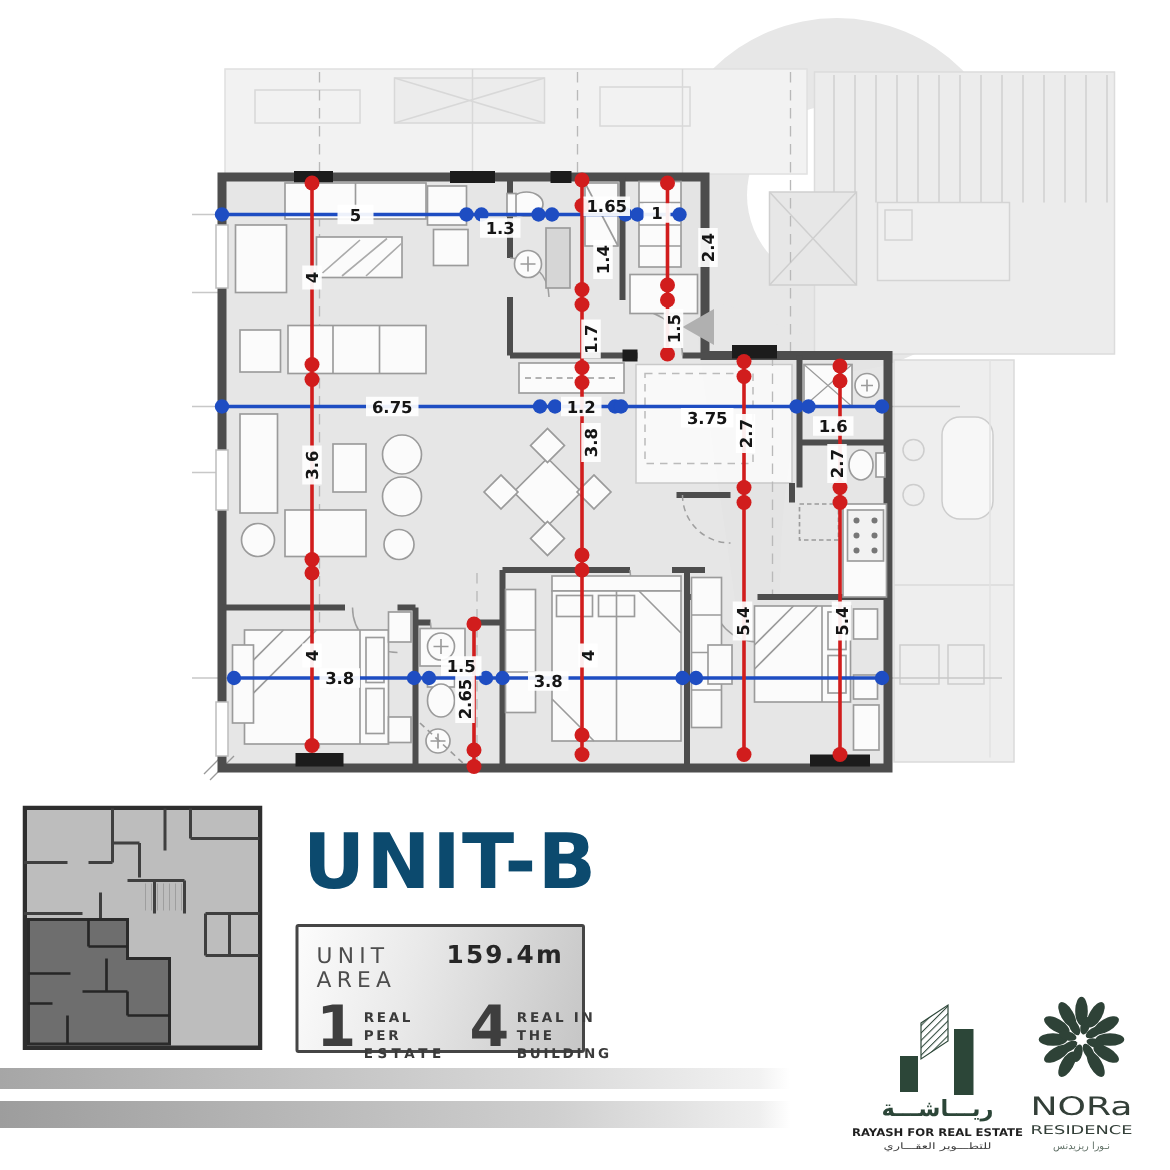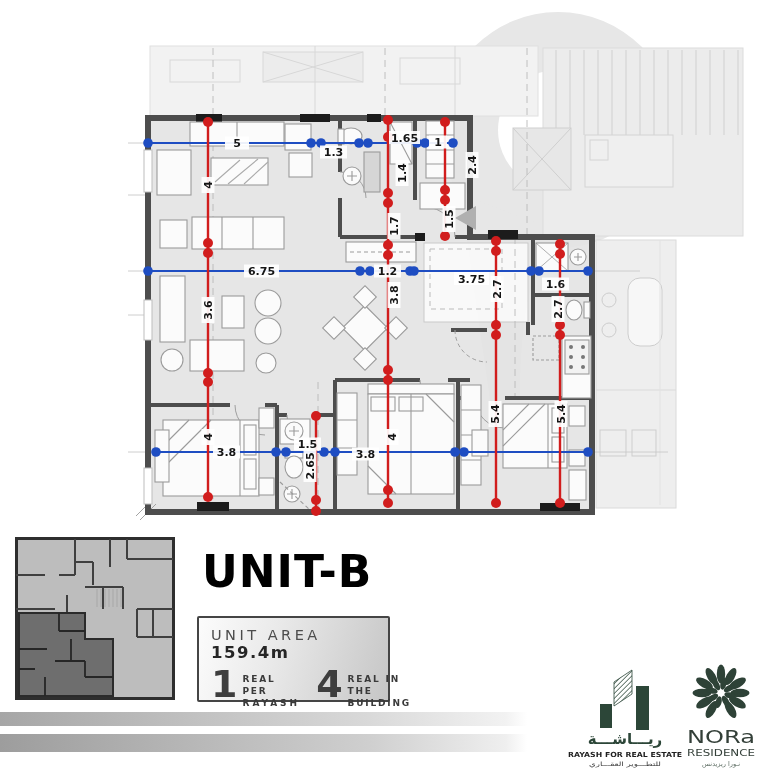--- a/index.html
+++ b/index.html
@@ -4,26 +4,26 @@
 <style>
   html,body{margin:0;padding:0;background:#fff;}
   #stage{position:relative;width:780px;height:780px;background:#ffffff;overflow:hidden;
          font-family:"DejaVu Sans", sans-serif;}
   svg text{font-family:"DejaVu Sans", sans-serif;}
   .dlab{font-size:11px;font-weight:bold;fill:#151515;text-anchor:middle;}
   .dlab-faint{font-size:10px;font-weight:bold;fill:#bcbcbc;text-anchor:middle;}
   .dbox{fill:#ffffff;fill-opacity:.92;}
   #plan-svg{position:absolute;left:0;top:0;}
   #keyplan-svg{position:absolute;left:15px;top:537px;}
-  #unit-title{position:absolute;left:202px;top:546px;font-size:44px;font-weight:bold;
-              color:#000000;letter-spacing:1px;}
+  #unit-title{position:absolute;left:202px;top:546px;font-size:51px;font-weight:bold;
+              color:#0c4a6e;letter-spacing:1px;}
   #area-box{position:absolute;left:197px;top:616px;width:193px;height:86px;box-sizing:border-box;
             border:2px solid #454545;border-radius:2px;padding:9px 12px 6px 12px;
             background:linear-gradient(105deg,#fcfcfc 0%,#e9e9e9 40%,#c6c6c6 100%);}
-  .abox-row1{display:flex;justify-content:space-between;align-items:baseline;flex-direction:column;}
+  .abox-row1{display:flex;justify-content:space-between;align-items:baseline;}
   .area-label{font-size:14.5px;letter-spacing:3.5px;color:#4d4d4d;font-weight:500;}
   .area-value{font-size:16.5px;font-weight:bold;letter-spacing:1.5px;color:#262626;text-align:right;}
   .abox-row2{display:flex;gap:16px;margin-top:3px;}
   .stat{display:flex;}
   .stat-num{font-size:38px;font-weight:bold;color:#3e3e3e;line-height:1;}
   .stat-lines{margin-left:5px;padding-top:8px;font-size:9px;font-weight:600;
               letter-spacing:1.8px;color:#3a3a3a;line-height:1.35;}
   .ls-wide{letter-spacing:3px;}
   .stripe{position:absolute;left:0;}
   #stripe-1{top:712px;width:527px;height:14px;
@@ -446,21 +446,21 @@
   <div id="area-box">
     <div class="abox-row1">
       <span class="area-label">UNIT AREA</span>
       <span class="area-value">159.4m</span>
     </div>
     <div class="abox-row2">
       <div class="stat">
         <span class="stat-num">1</span>
         <span class="stat-lines">
           <span>REAL PER</span><br>
-          <span class="ls-wide">RAYASH</span>
+          <span class="ls-wide">ESTATE</span>
         </span>
       </div>
       <div class="stat">
         <span class="stat-num">4</span>
         <span class="stat-lines">
           <span>REAL IN THE</span><br>
           <span>BUILDING</span>
         </span>
       </div>
     </div>

